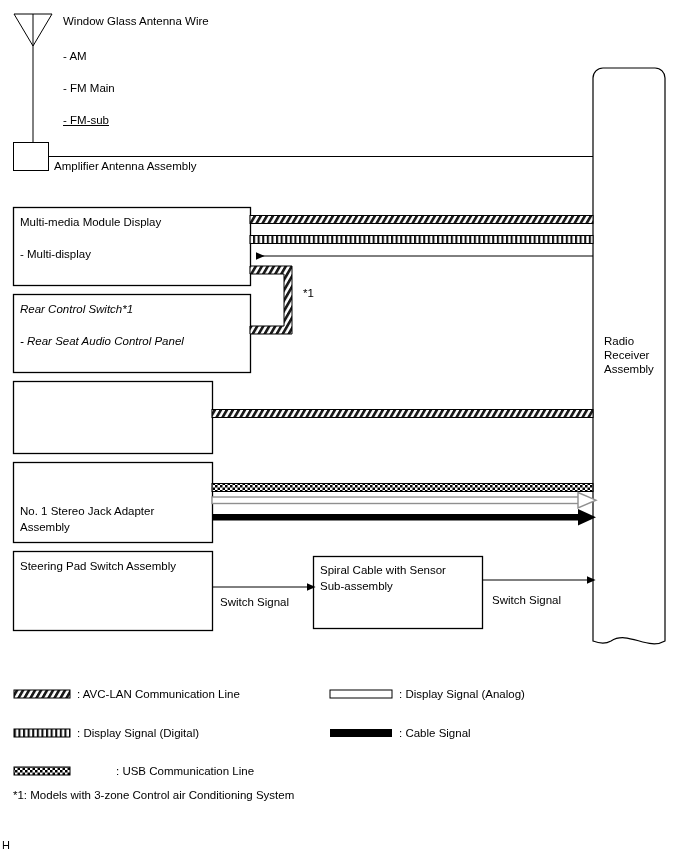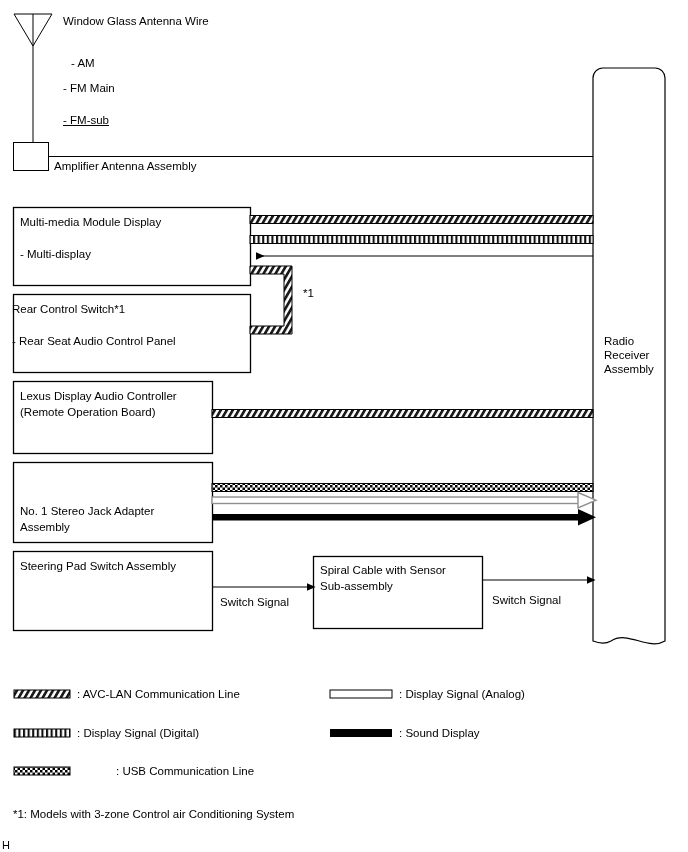--- a/index.html
+++ b/index.html
@@ -157,49 +157,47 @@
     </g>
     <g>
       <rect x="330" y="690" width="62" height="8" fill="#ffffff" stroke="#000" stroke-width="1"></rect>
     </g>
     <g>
       <rect x="330" y="729" width="62" height="8" fill="#000000"></rect>
     </g>
   </svg>
 
   <div class="txt" style="left:63px; top:14px;">Window Glass Antenna Wire</div>
-  <div class="txt" style="left:63px; top:56px;margin-left:8px;">- AM</div>
+  <div class="txt" style="left:63px; top:49px;">- AM</div>
   <div class="txt" style="left:63px; top:81px;">- FM Main</div>
   <div class="txt" style="left:63px; top:113px;text-decoration:underline;">- FM-sub</div>
   <div class="txt" style="left:54px; top:159px;">Amplifier Antenna Assembly</div>
 
   <div class="box-label wrap" style="left:604px; top:334px; width:58px; line-height:14px;">Radio Receiver
 Assembly</div>
 
   <div class="box-label wrap" style="left:20px; top:214px; width:225px;">Multi-media Module Display
 
  - Multi-display</div>
-  <div class="box-label wrap" style="left:12px; top:301px; width:225px;">Rear Control Switch*1
+  <div class="box-label wrap" style="left:20px; top:301px; width:225px;font-style:italic;">Rear Control Switch*1
 
   - Rear Seat Audio Control Panel</div>
-  <div class="box-label wrap" style="left:20px; top:388px; width:190px;">Lexus Display Audio Controller
-(Remote Operation Board)</div>
   <div class="box-label wrap" style="left:20px; top:469px; width:190px;margin-top:34px;">No. 1 Stereo Jack Adapter
 Assembly</div>
   <div class="box-label wrap" style="left:320px; top:562px; width:160px;">Spiral Cable with Sensor
 Sub-assembly</div>
   <div class="box-label wrap" style="left:20px; top:558px; width:190px;">Steering Pad Switch Assembly</div>
 
   <div class="txt" style="left:303px; top:286px;">*1</div>
 
   <div class="sig-label" style="left:220px; top:596px;">Switch Signal</div>
   <div class="sig-label" style="left:492px; top:594px;">Switch Signal</div>
 
   <div class="legend-label" style="left:77px; top:688px;">: AVC-LAN Communication Line</div>
   <div class="legend-label" style="left:77px; top:727px;">: Display Signal (Digital)</div>
   <div class="legend-label" style="left:88px; top:765px;margin-left:28px;">: USB Communication Line</div>
   <div class="legend-label" style="left:399px; top:688px;">: Display Signal (Analog)</div>
-  <div class="legend-label" style="left:399px; top:727px;">: Sound Display</div>
-
-  <div class="txt" style="left:13px; top:807px;">*1: Models with 3-zone Control air Conditioning System</div>
+  <div class="legend-label" style="left:399px; top:727px;">: Cable Signal</div>
+
+  <div class="txt" style="left:13px; top:788px;">*1: Models with 3-zone Control air Conditioning System</div>
   <div class="txt" style="left:2px; top:838px; font-size:11px;">H</div>
 
 </div>
 
 </body></html>

